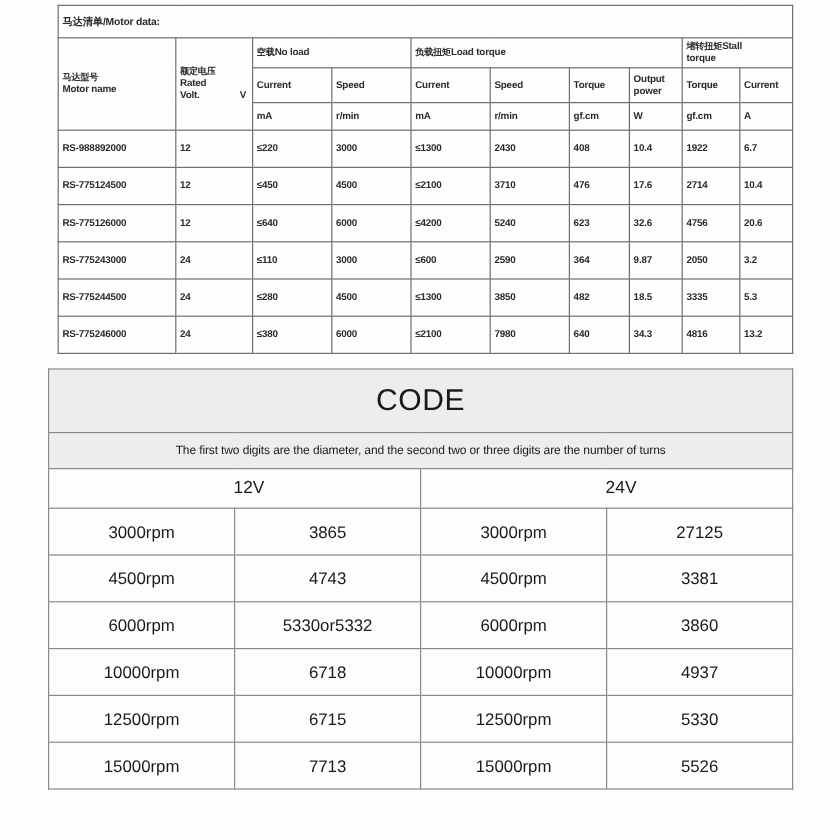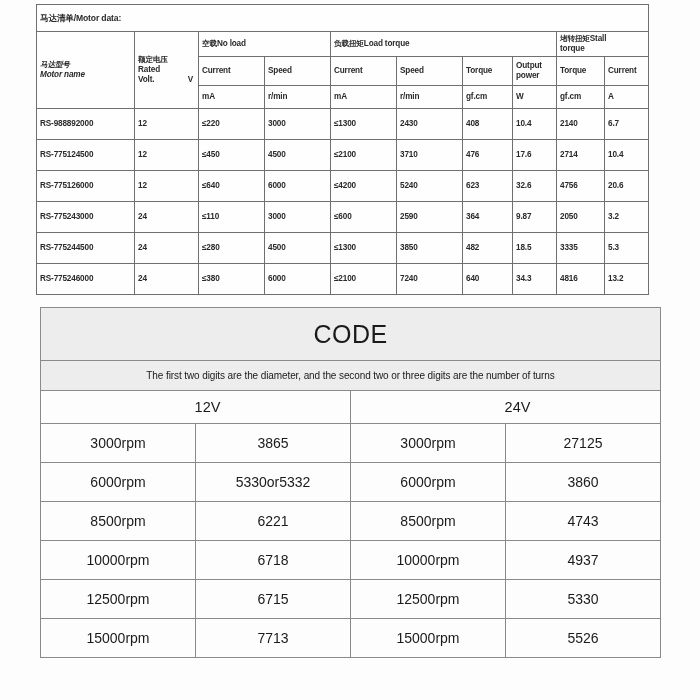--- a/index.html
+++ b/index.html
@@ -19,21 +19,21 @@
   .page {
     position: relative;
     width: 700px;
     height: 700px;
     background: #fdfdfd;
   }
 
   
   .motor-wrap {
     position: absolute;
-    left: 36px;
+    left: 48px;
     top: 4px;
     width: 612px;
   }
   table.motor {
     border-collapse: collapse;
     width: 612px;
     table-layout: fixed;
     background: #fefefe;
   }
   table.motor td, table.motor th {
@@ -63,21 +63,20 @@
     height: 24px;
     vertical-align: middle;
     white-space: normal;
   }
   table.motor td.unit {
     height: 18px;
   }
   table.motor td.name-cell {
     vertical-align: middle;
     white-space: normal;
-    font-style: italic;
   }
   table.motor td.rated-cell {
     vertical-align: middle;
     white-space: normal;
   }
   table.motor tr.datarow td {
     height: 26px;
     vertical-align: middle;
   }
   .cjk { font-family: "DejaVu Sans", sans-serif; font-size: 7.6px; }
@@ -205,21 +204,21 @@
 
         <tr class="datarow">
           <td>RS-988892000</td>
           <td>12</td>
           <td>≤220</td>
           <td>3000</td>
           <td>≤1300</td>
           <td>2430</td>
           <td>408</td>
           <td>10.4</td>
-          <td>2140</td>
+          <td>1922</td>
           <td>6.7</td>
         </tr>
         <tr class="datarow">
           <td>RS-775124500</td>
           <td>12</td>
           <td>≤450</td>
           <td>4500</td>
           <td>≤2100</td>
           <td>3710</td>
           <td>476</td>
@@ -262,21 +261,21 @@
           <td>18.5</td>
           <td>3335</td>
           <td>5.3</td>
         </tr>
         <tr class="datarow">
           <td>RS-775246000</td>
           <td>24</td>
           <td>≤380</td>
           <td>6000</td>
           <td>≤2100</td>
-          <td>7240</td>
+          <td>7980</td>
           <td>640</td>
           <td>34.3</td>
           <td>4816</td>
           <td>13.2</td>
         </tr>
       </tbody>
     </table>
   </div>
 
   <div class="code-wrap">
@@ -299,32 +298,32 @@
           <td class="volt-head" colspan="2">24V</td>
         </tr>
 
         <tr>
           <td class="dcell">3000rpm</td>
           <td class="dcell">3865</td>
           <td class="dcell">3000rpm</td>
           <td class="dcell">27125</td>
         </tr>
         <tr>
+          <td class="dcell">4500rpm</td>
+          <td class="dcell">4743</td>
+          <td class="dcell">4500rpm</td>
+          <td class="dcell">3381</td>
+        </tr>
+        <tr>
           <td class="dcell">6000rpm</td>
           <td class="dcell">5330or5332</td>
           <td class="dcell">6000rpm</td>
           <td class="dcell">3860</td>
         </tr>
         <tr>
-          <td class="dcell">8500rpm</td>
-          <td class="dcell">6221</td>
-          <td class="dcell">8500rpm</td>
-          <td class="dcell">4743</td>
-        </tr>
-        <tr>
           <td class="dcell">10000rpm</td>
           <td class="dcell">6718</td>
           <td class="dcell">10000rpm</td>
           <td class="dcell">4937</td>
         </tr>
         <tr>
           <td class="dcell">12500rpm</td>
           <td class="dcell">6715</td>
           <td class="dcell">12500rpm</td>
           <td class="dcell">5330</td>

